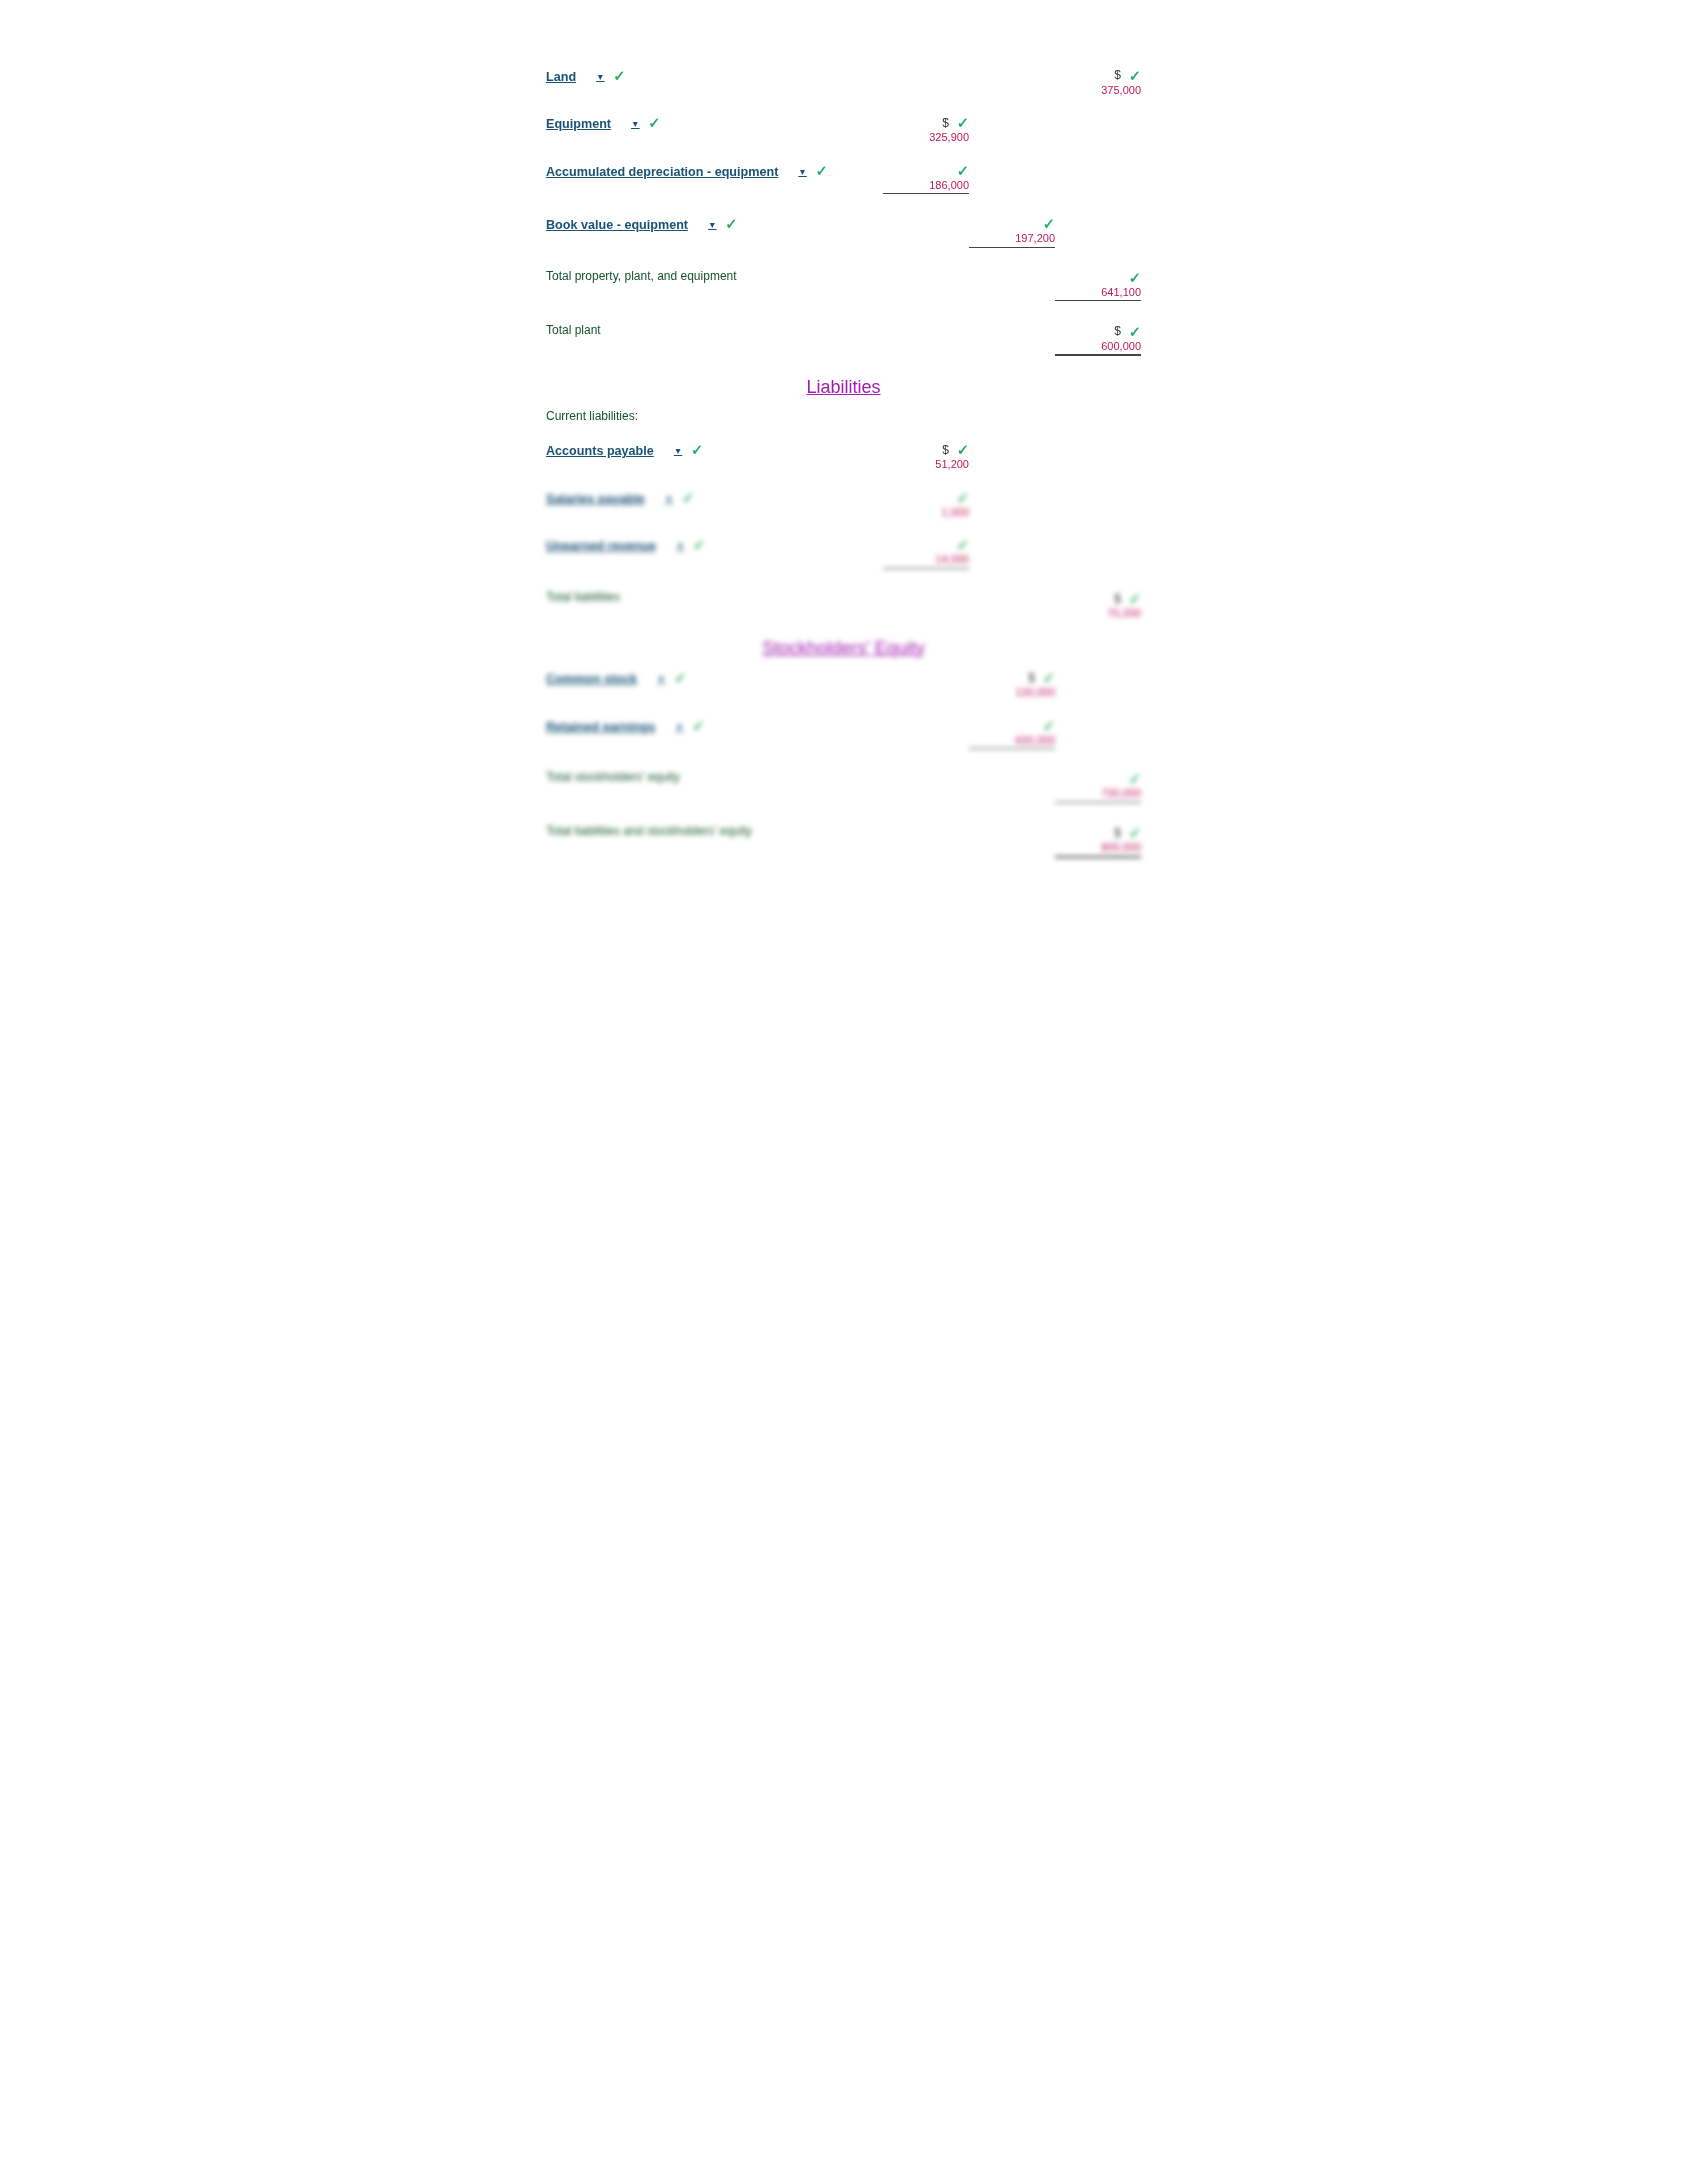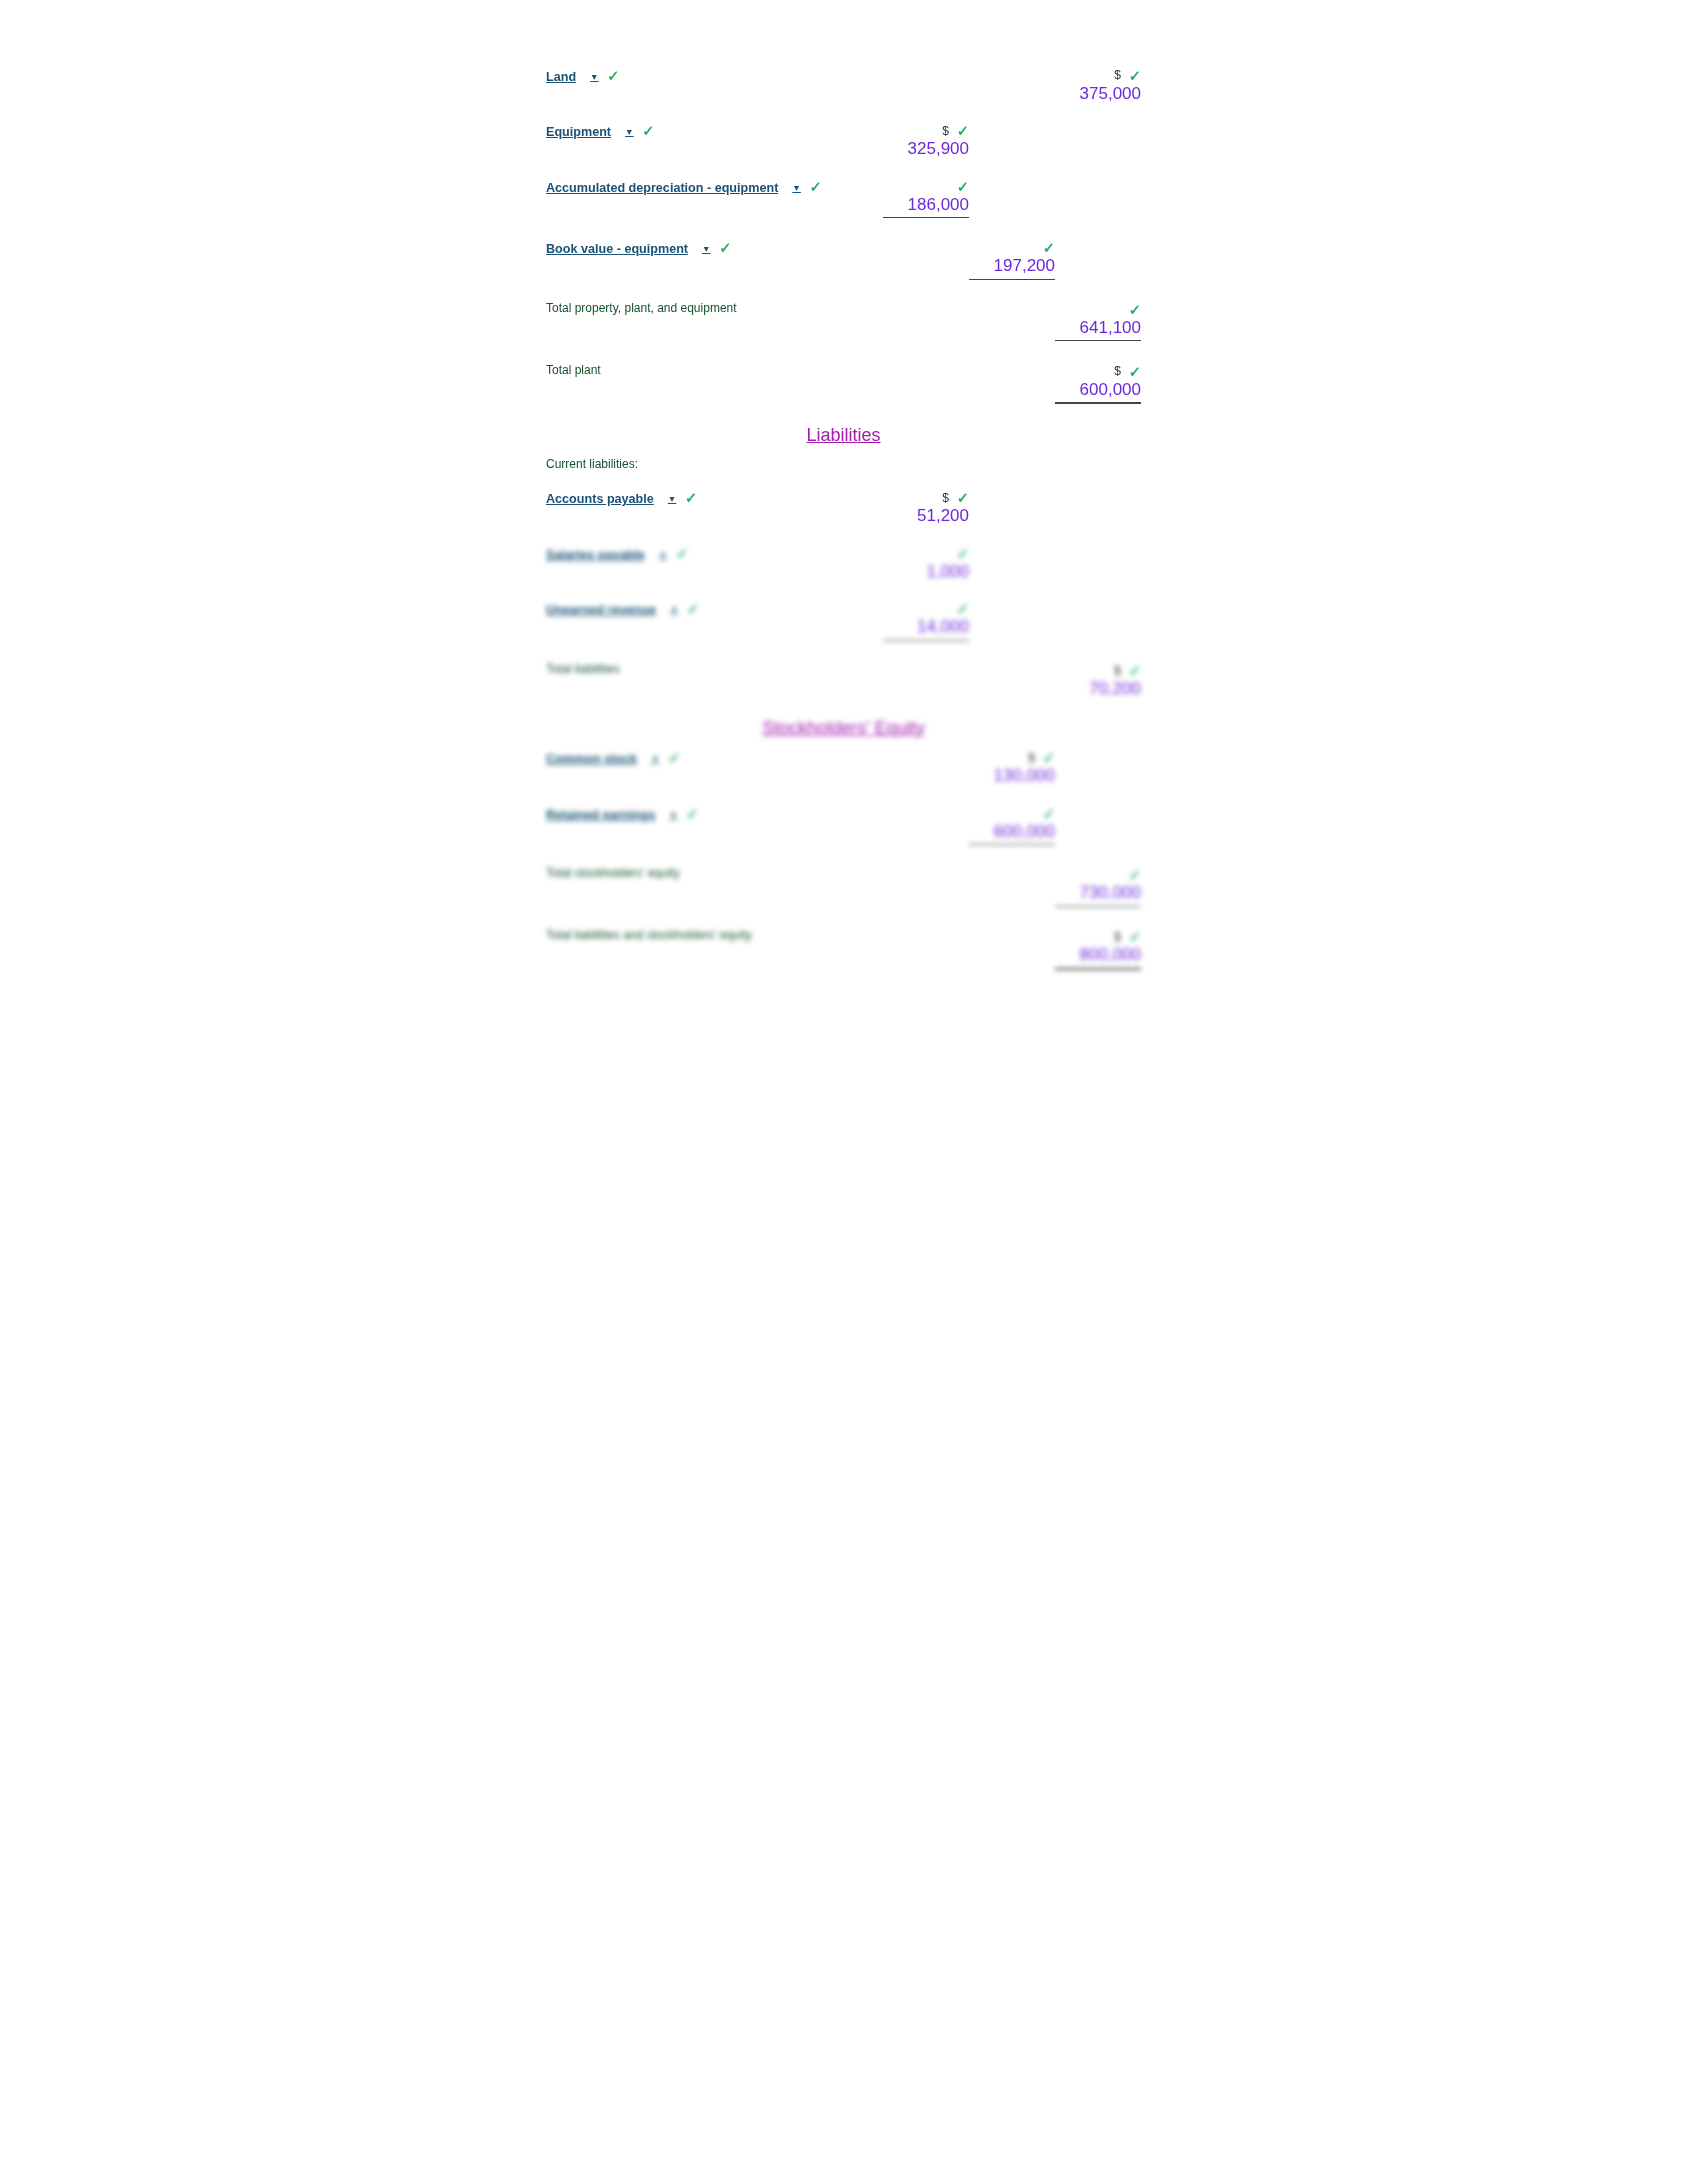--- a/index.html
+++ b/index.html
@@ -30,21 +30,21 @@
       width: 318px;
       flex-shrink: 0;
     }
 
     .dropdown-label {
       color: #1a5276;
       text-decoration: underline;
       font-weight: bold;
       display: inline-flex;
       align-items: center;
-      gap: 14px;
+      gap: 20px;
       cursor: pointer;
       font-size: 12.6px;
     }
 
     .dropdown-arrow {
       font-size: 8.6px;
       color: #1a5276;
     }
 
     .checkmark {
@@ -53,22 +53,22 @@
       font-weight: bold;
       margin-left: 5.3px;
     }
 
     .dollar-sign {
       color: #333;
       font-size: 12px;
     }
 
     .value {
-      font-size: 17px;
-      color: #6d28d9;
+      font-size: 11px;
+      color: #be185d;
     }
 
     .underline-single {
       width: 100%;
       border-bottom: 1.3px solid #444;
       margin-top: 2.6px;
       margin-bottom: 2.6px;
     }
 
     .underline-double {

